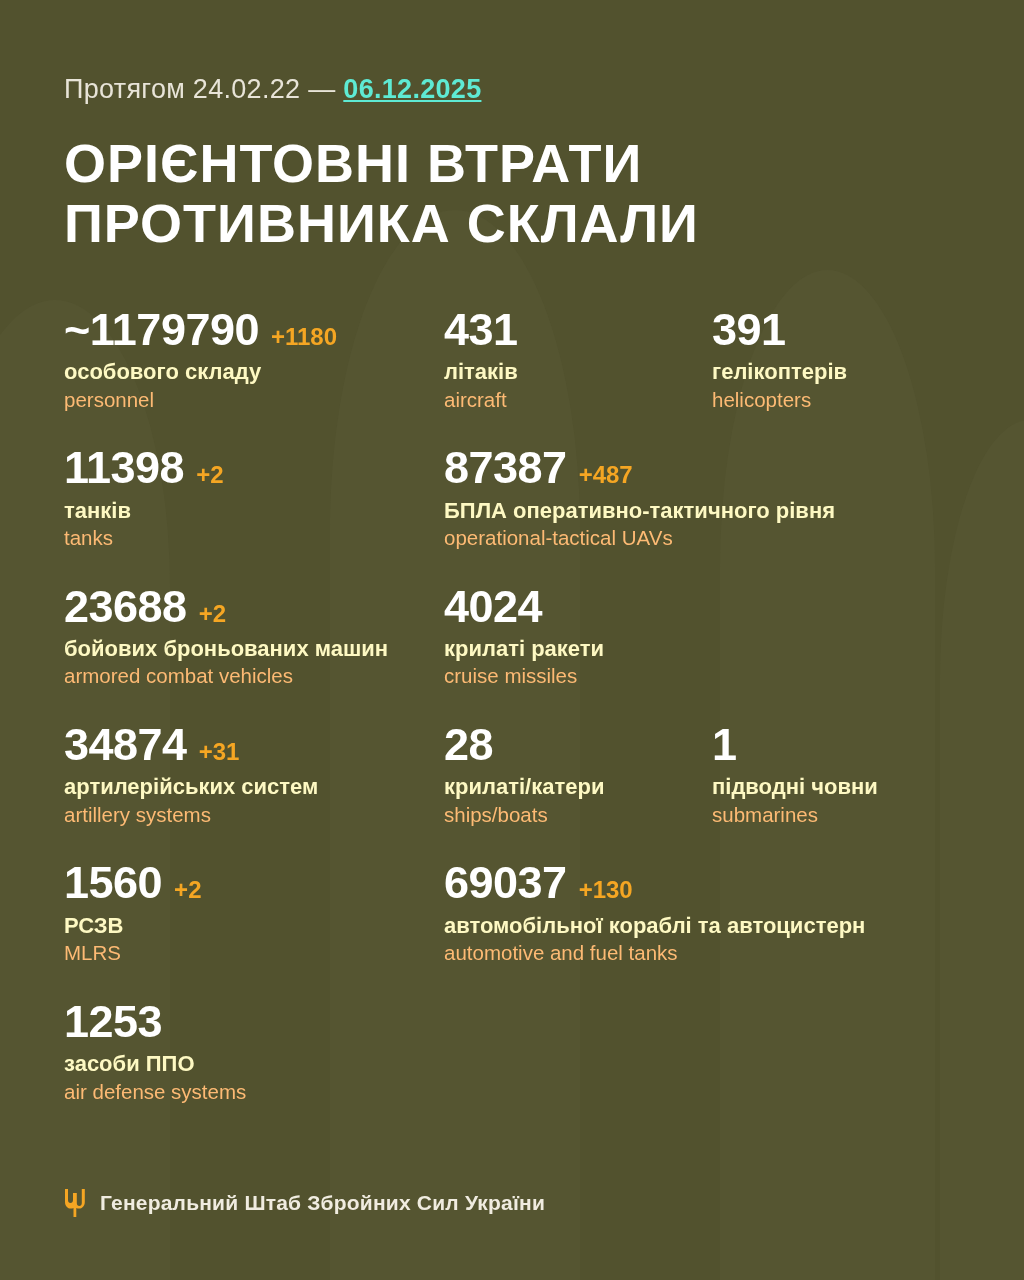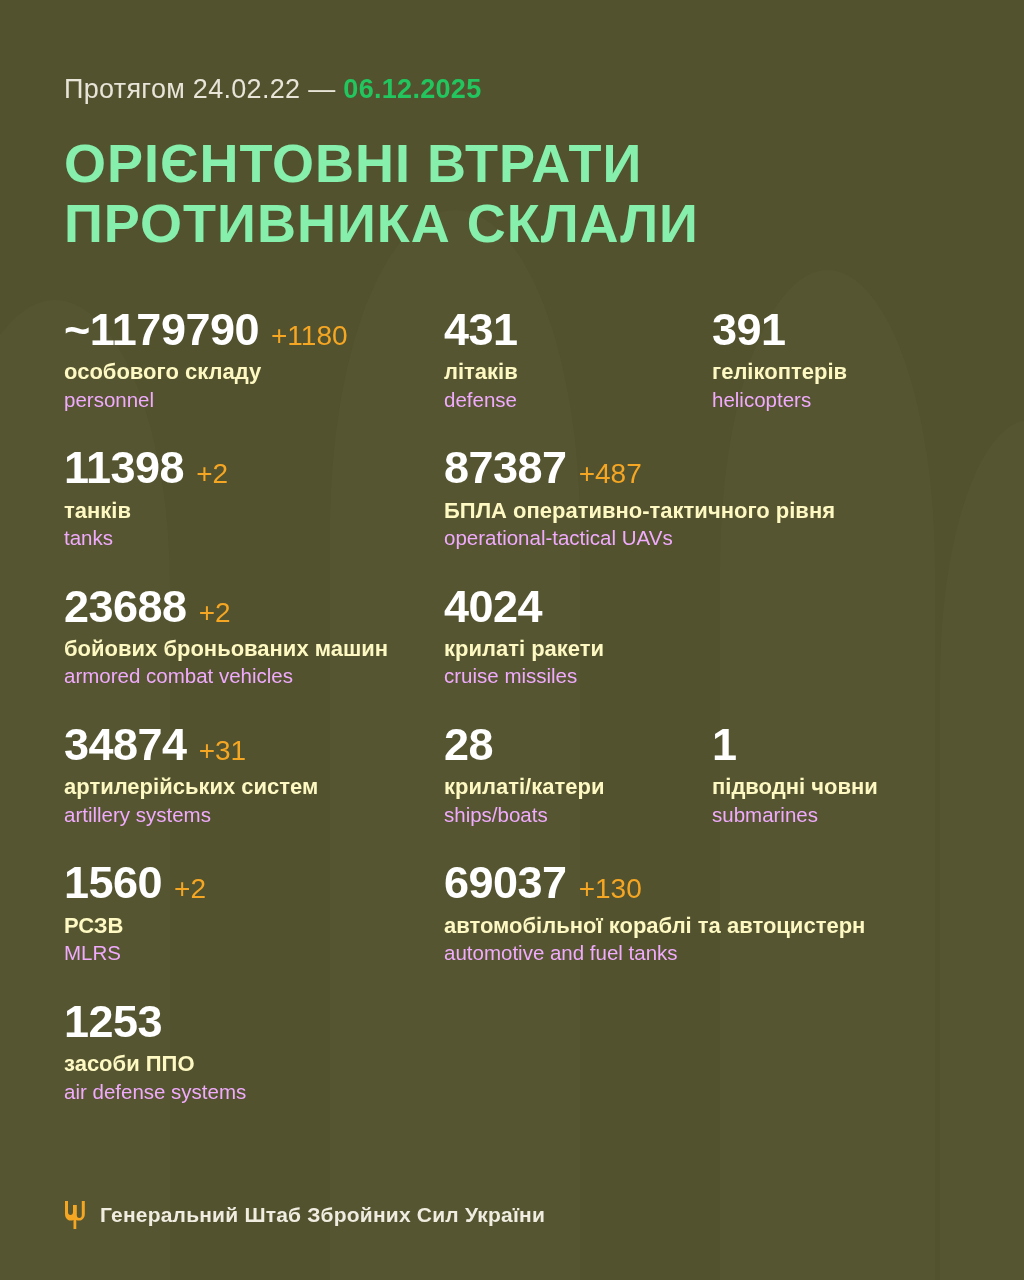--- a/index.html
+++ b/index.html
@@ -48,28 +48,29 @@
   .content { position: relative; z-index: 2; padding: 0 64px; }
 
   .period {
     margin-top: 74px;
     font-size: 27px;
     letter-spacing: 0.3px;
     color: #e8e4d8;
     font-weight: 400;
   }
   .period .date {
-    color: #22c55e;
-    font-weight: 700;
+    color: #5eead4;
+    font-weight: 700;
+    text-decoration: underline;
   }
   .period .dash { color: #e8e4d8; }
 
   .headline {
     margin-top: 28px;
-    color: #86efac;
+    color: #ffffff;
     font-size: 54px;
     line-height: 1.12;
     font-weight: 800;
     letter-spacing: 1px;
     text-transform: uppercase;
   }
   .headline .l2 { display: block; }
 
   .grid {
     margin-top: 52px;
@@ -88,43 +89,43 @@
   .num {
     color: #ffffff;
     font-size: 45px;
     font-weight: 800;
     letter-spacing: -0.5px;
     line-height: 1.05;
     text-align: center;
   }
   .delta {
     color: #f5a623;
-    font-size: 28px;
-    font-weight: 400;
+    font-size: 24px;
+    font-weight: 700;
     letter-spacing: 0px;
   }
   .label-ua {
     margin-top: 5px;
     color: #fef9c3;
     font-size: 22px;
     font-weight: 700;
     line-height: 1.25;
   }
   .label-en {
     margin-top: 1px;
-    color: #f0abfc;
+    color: #fdba74;
     font-size: 20.5px;
     font-weight: 400;
     line-height: 1.25;
   }
 
   .footer {
     position: absolute;
     left: 64px;
-    bottom: 50px;
+    bottom: 62px;
     display: flex;
     align-items: center;
     gap: 14px;
     z-index: 3;
   }
   .trident { width: 22px; height: 30px; display: block; }
   .footer-text {
     color: #f0ece0;
     font-size: 21px;
     font-weight: 700;
@@ -165,21 +166,21 @@
         </div>
         <div class="label-ua">особового складу</div>
         <div class="label-en">personnel</div>
       </div>
       <div class="cell">
         <div class="numline">
           <span class="num">431</span>
           <span class="delta"></span>
         </div>
         <div class="label-ua">літаків</div>
-        <div class="label-en">defense</div>
+        <div class="label-en">aircraft</div>
       </div>
       <div class="cell">
         <div class="numline">
           <span class="num">391</span>
           <span class="delta"></span>
         </div>
         <div class="label-ua">гелікоптерів</div>
         <div class="label-en">helicopters</div>
       </div>
 

